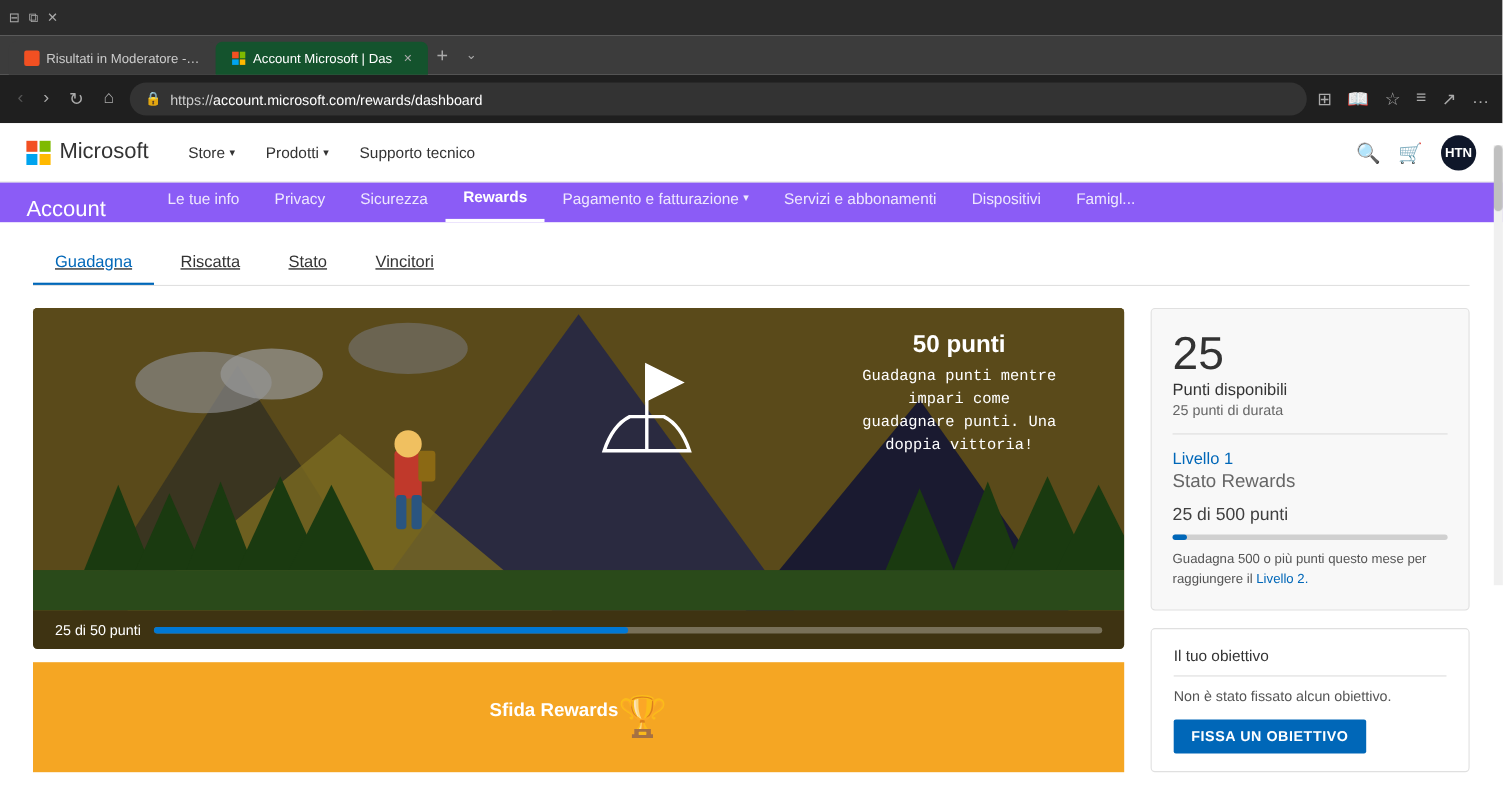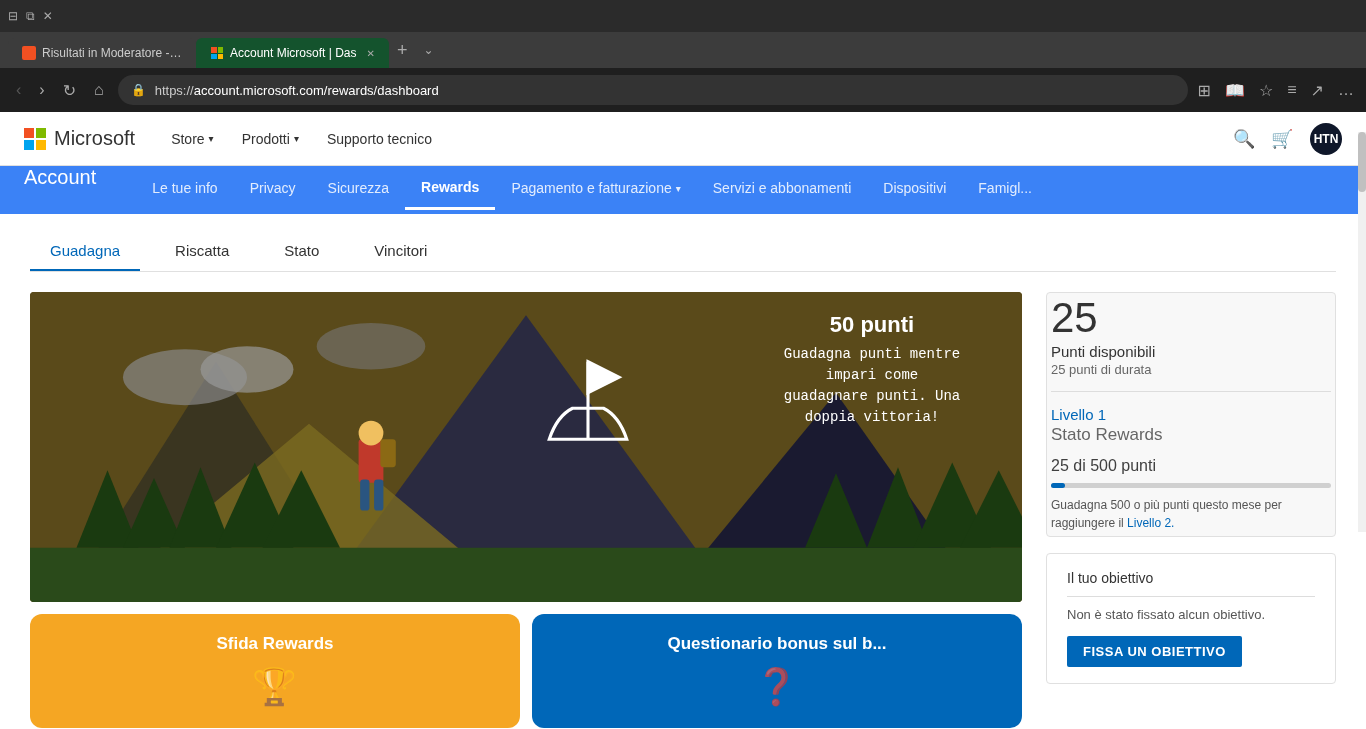--- a/index.html
+++ b/index.html
@@ -174,24 +174,24 @@
       align-items: center;
       justify-content: center;
       color: #fff;
       font-size: 12px;
       font-weight: 600;
       cursor: pointer;
     }
 
     
     .account-nav {
-      background: #3b82f6;
-      height: 48px;
-      display: flex;
-      align-items: flex-start;
+      background: #8b5cf6;
+      height: 36px;
+      display: flex;
+      align-items: flex-end;
       padding: 0 24px;
       gap: 0;
     }
     .account-nav-title {
       color: #fff;
       font-size: 20px;
       font-weight: 300;
       margin-right: 20px;
       padding-right: 20px;
     }
@@ -213,23 +213,24 @@
 
     
     .main-content {
       padding: 20px 30px;
       max-width: 1366px;
     }
 
     
     .rewards-tabs {
       display: flex;
-      gap: 15px;
+      gap: 4px;
       margin-bottom: 20px;
       border-bottom: 1px solid #e0e0e0;
+      text-decoration: underline;
     }
     .rewards-tab {
       padding: 8px 20px 10px;
       font-size: 15px;
       color: #333;
       cursor: pointer;
       border-bottom: 2px solid transparent;
     }
     .rewards-tab.active {
       color: #0067b8;
@@ -310,24 +311,24 @@
     }
 
     
     .card-row {
       display: flex;
       gap: 12px;
       margin-top: 12px;
     }
     .card {
       flex: 1;
-      border-radius: 12px;
+      border-radius: 0;
       min-height: 100px;
       display: flex;
-      flex-direction: column;
+      flex-direction: row;
       align-items: center;
       justify-content: center;
       padding: 20px;
       cursor: pointer;
       position: relative;
       overflow: hidden;
     }
     .card-orange {
       background: #f5a623;
     }
@@ -348,21 +349,21 @@
 
     
     .right-col {
       width: 290px;
       flex-shrink: 0;
     }
     .stats-box {
       background: #f8f8f8;
       border: 1px solid #e0e0e0;
       border-radius: 4px;
-      padding: 4px;
+      padding: 19px;
     }
     .stats-points {
       font-size: 42px;
       font-weight: 300;
       color: #333;
       line-height: 1;
     }
     .stats-label {
       font-size: 15px;
       color: #333;
@@ -653,30 +654,32 @@
               <path d="M -25,0 Q -20,-15 -10,-20 L 10,-20 Q 20,-15 25,0 Z" fill="none" stroke="#fff" stroke-width="2"></path>
             </g>
           </svg>
           
           <div class="banner-text-overlay">
             <div class="banner-points">50 punti</div>
             <div class="banner-description">Guadagna punti mentre impari come guadagnare punti. Una doppia vittoria!</div>
           </div>
         </div>
 
+        <div class="banner-progress-area">
+          <span class="banner-progress-text">25 di 50 punti</span>
+          <div class="progress-bar-container">
+            <div class="progress-bar-fill" style="width: 50%;"></div>
+          </div>
+        </div>
       </div>
 
       <div class="card-row">
         <div class="card card-orange">
           <div class="card-title">Sfida Rewards</div>
           <div class="card-icon">🏆</div>
-        </div>
-        <div class="card card-blue">
-          <div class="card-title">Questionario bonus sul b...</div>
-          <div class="card-icon">❓</div>
         </div>
       </div>
     </div>
 
     <div class="right-col">
       <div class="stats-box">
         <div class="stats-points">25</div>
         <div class="stats-label">Punti disponibili</div>
         <div class="stats-sub">25 punti di durata</div>
         <div class="divider"></div>

